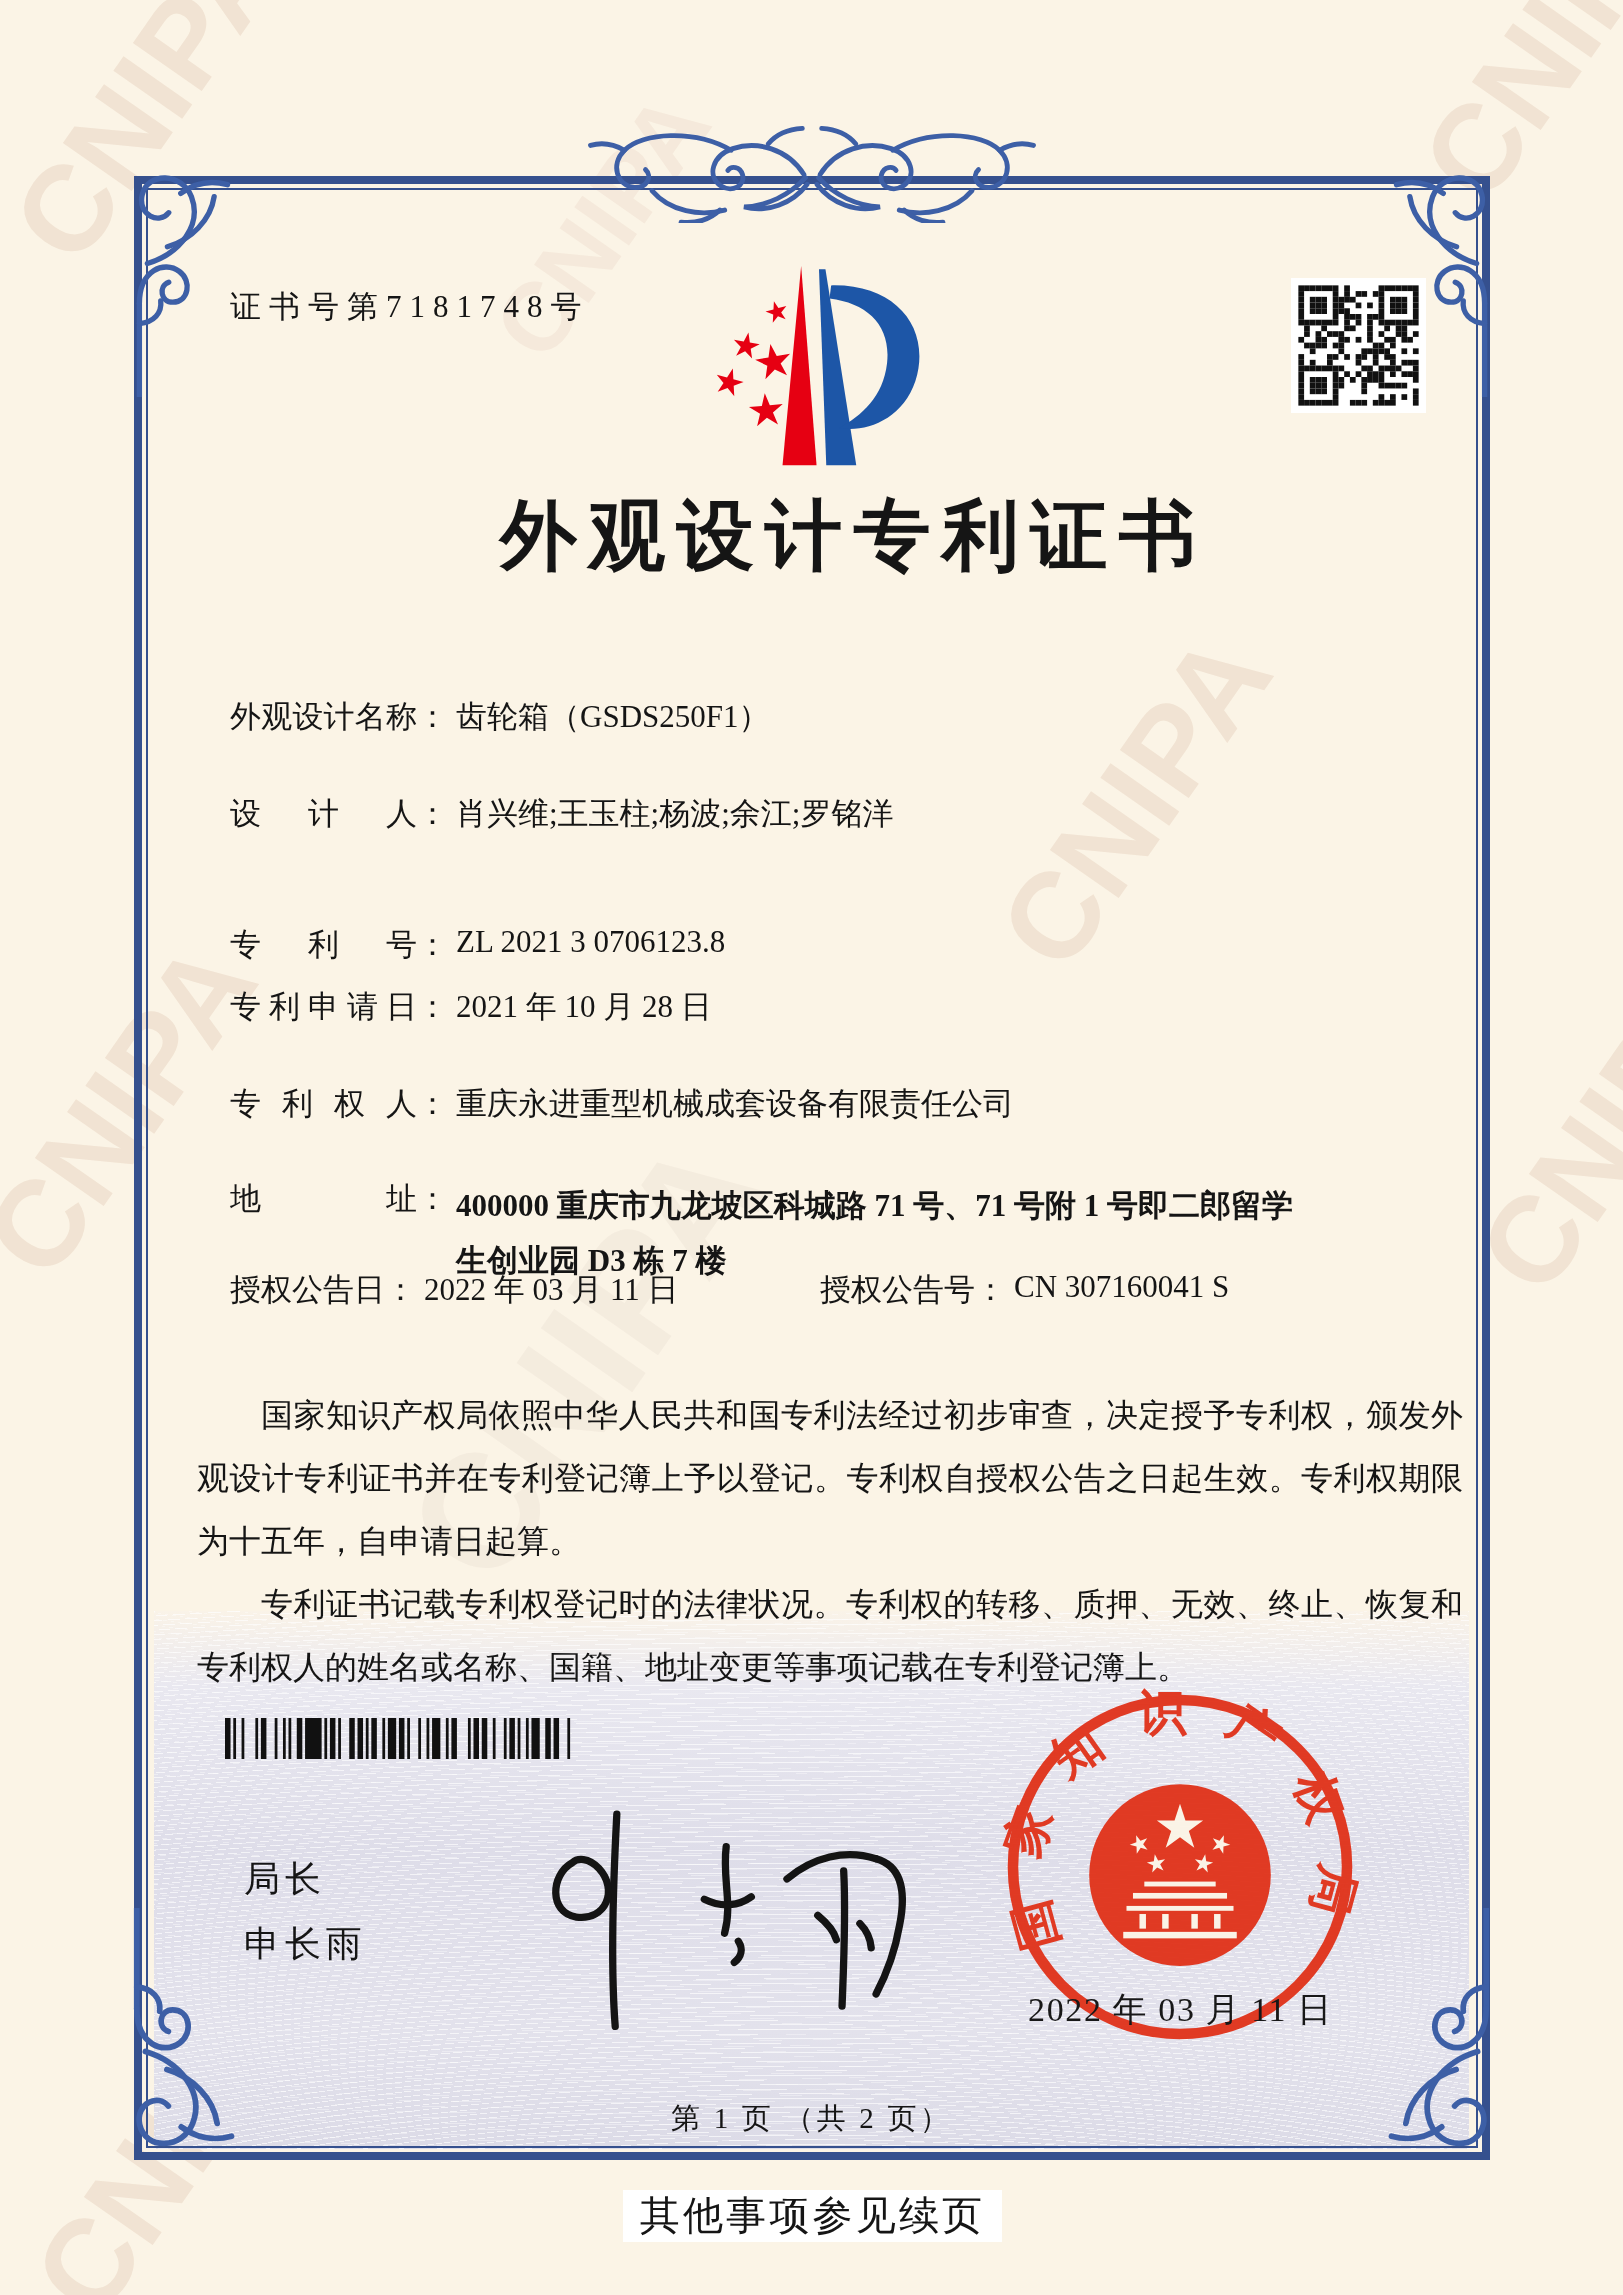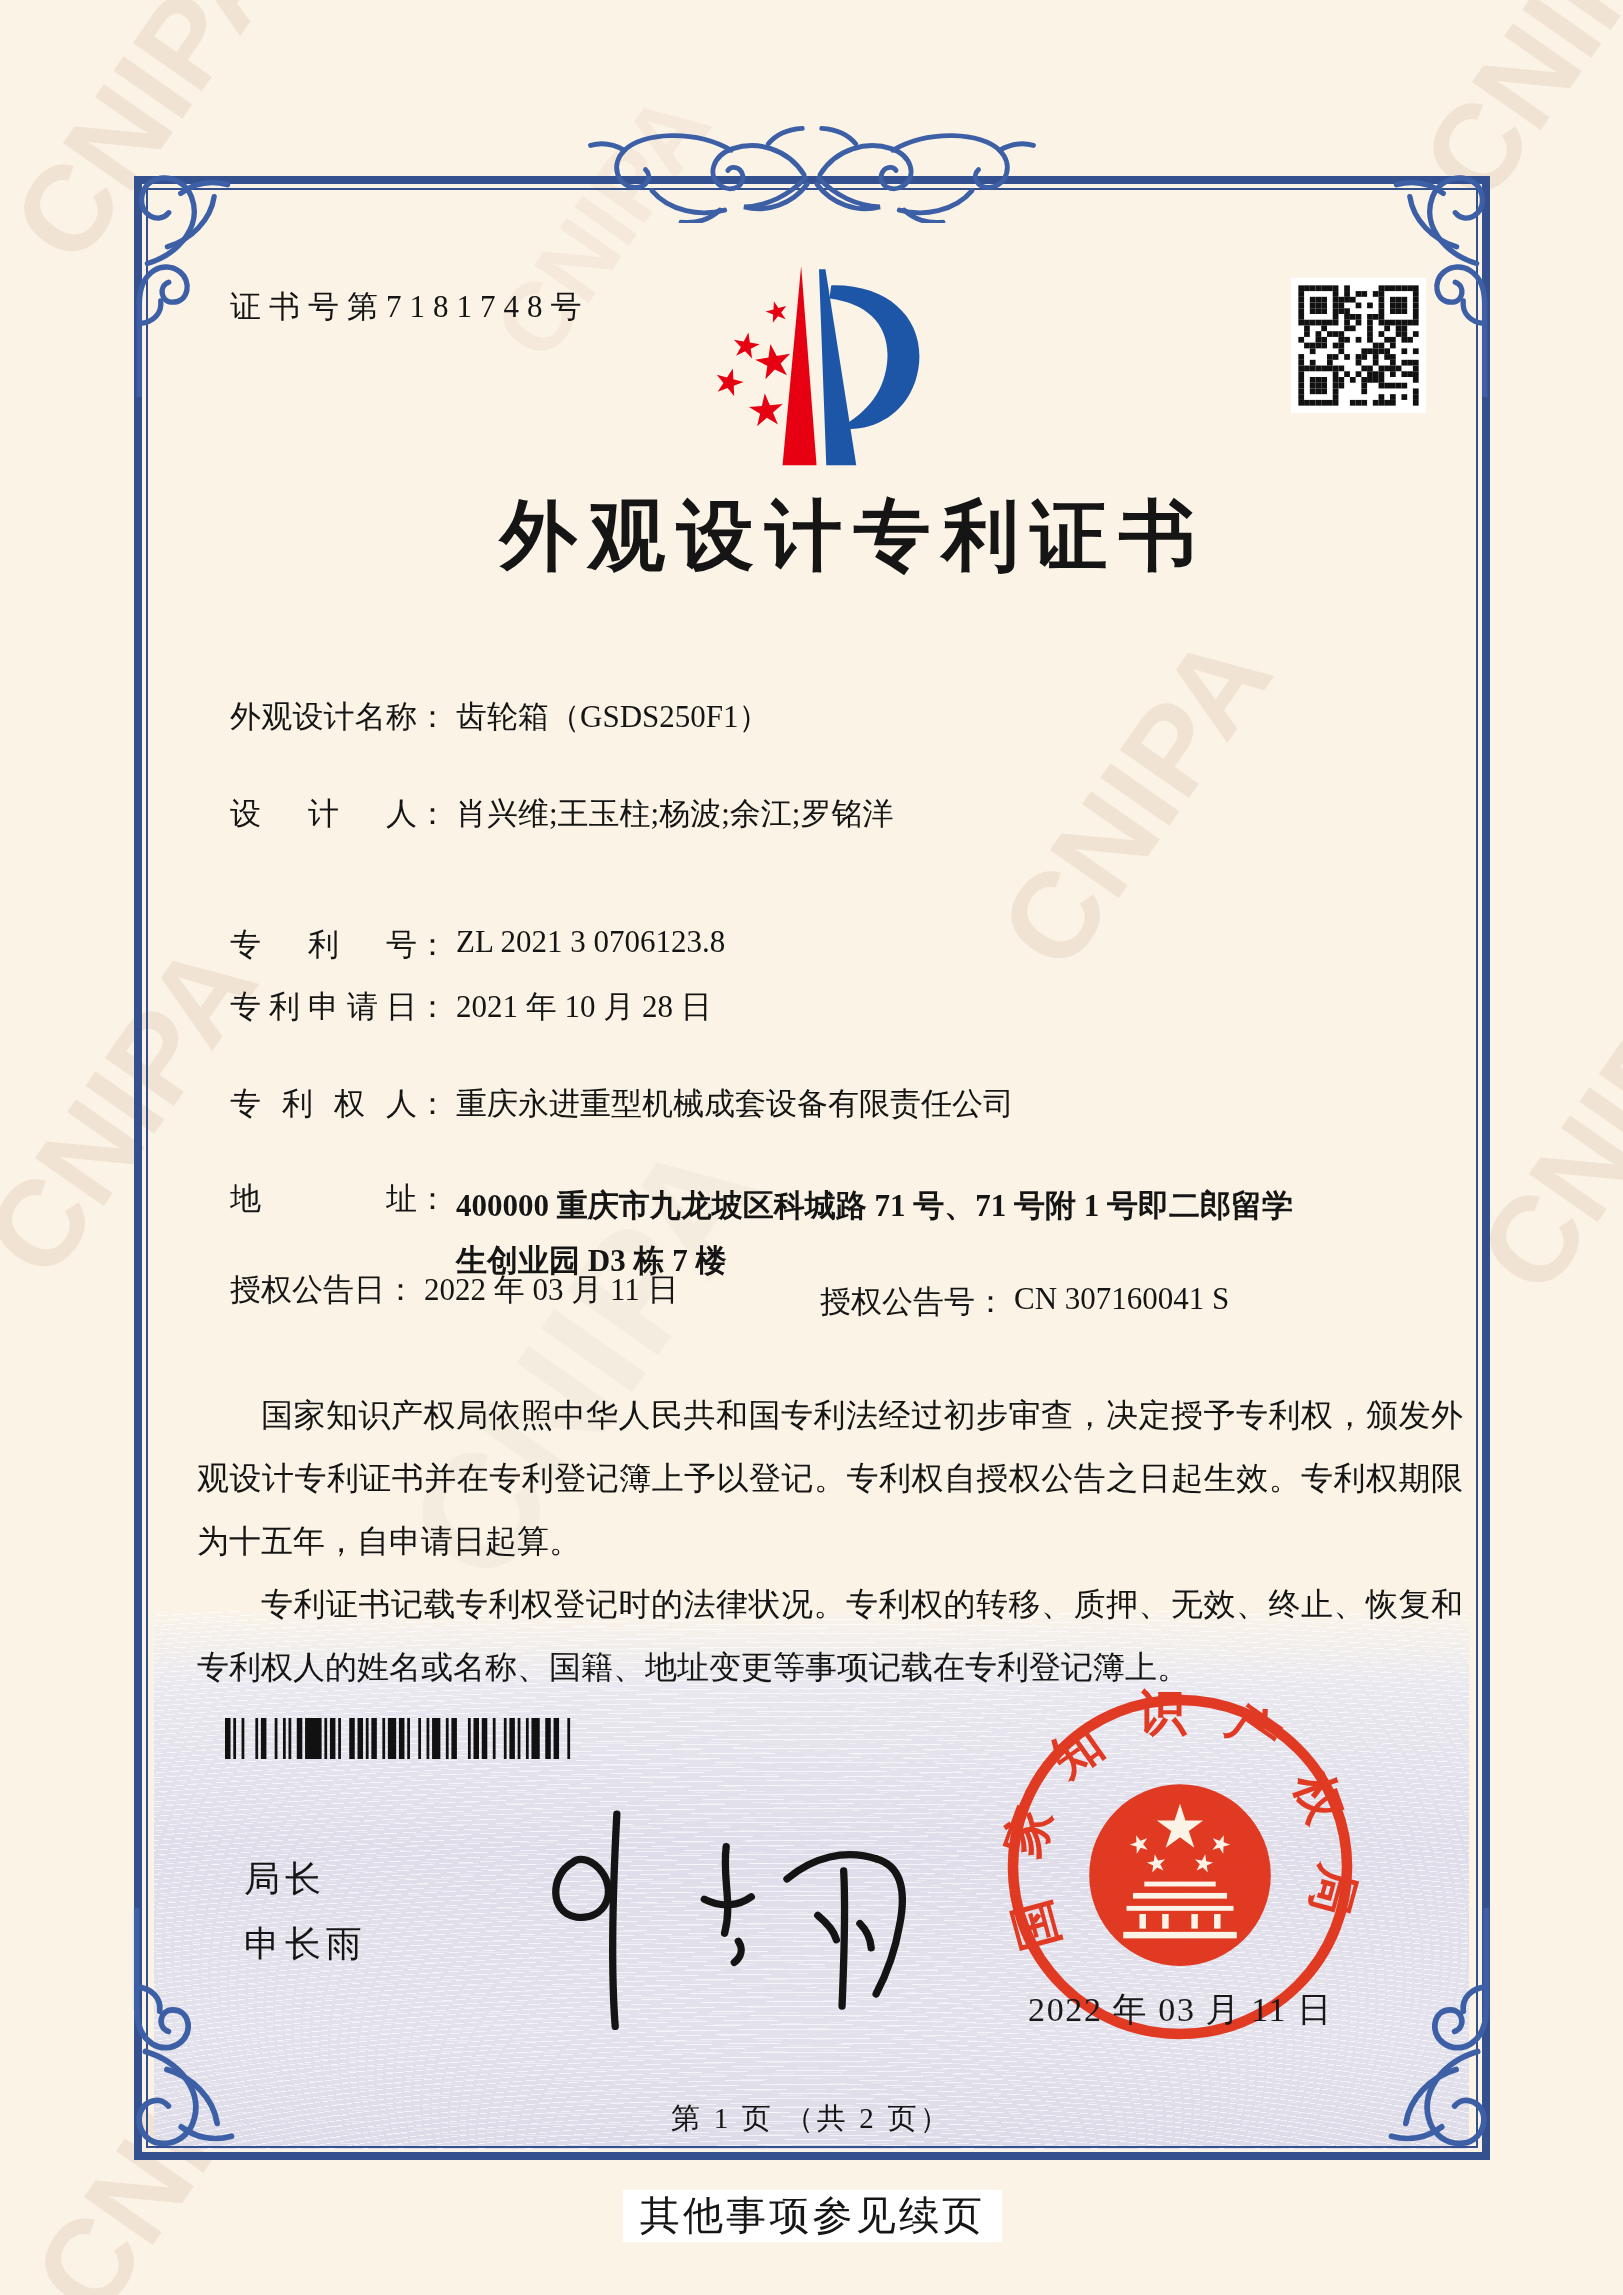--- a/index.html
+++ b/index.html
@@ -368,21 +368,21 @@
       <span class="jlabel">专利申请日</span><span class="colon">：</span><span class="fval">2021 年 10 月 28 日</span>
     </div>
     <div class="row" style="top:1083px;">
       <span class="jlabel">专利权人</span><span class="colon">：</span><span class="fval">重庆永进重型机械成套设备有限责任公司</span>
     </div>
     <div class="row" style="top:1178px;">
       <span class="jlabel">地址</span><span class="colon">：</span><span class="fval wrapval">400000 重庆市九龙坡区科城路 71 号、71 号附 1 号即二郎留学生创业园 D3 栋 7 楼</span>
     </div>
     <div class="row" style="top:1269px;">
       <span><span class="plabel">授权公告日</span><span class="colon">：</span><span class="fval">2022 年 03 月 11 日</span></span>
-      <span class="abs" style="left:590px;top:12px;text-align:right;"><span class="plabel">授权公告号</span><span class="colon">：</span><span class="fval">CN 307160041 S</span></span>
+      <span class="abs" style="left:590px;top:0;text-align:right;"><span class="plabel">授权公告号</span><span class="colon">：</span><span class="fval">CN 307160041 S</span></span>
     </div>
 
     <div class="abs paras">
       <p>国家知识产权局依照中华人民共和国专利法经过初步审查，决定授予专利权，颁发外观设计专利证书并在专利登记簿上予以登记。专利权自授权公告之日起生效。专利权期限为十五年，自申请日起算。</p>
       <p>专利证书记载专利权登记时的法律状况。专利权的转移、质押、无效、终止、恢复和专利权人的姓名或名称、国籍、地址变更等事项记载在专利登记簿上。</p>
     </div>
 
     <svg class="abs" style="left:225px;top:1718px;" width="419" height="41" viewBox="0 0 516 50" preserveAspectRatio="none">
       <g id="barcode-bars" fill="#111111">
           <rect x="0" y="0" width="6.8" height="50"></rect>

